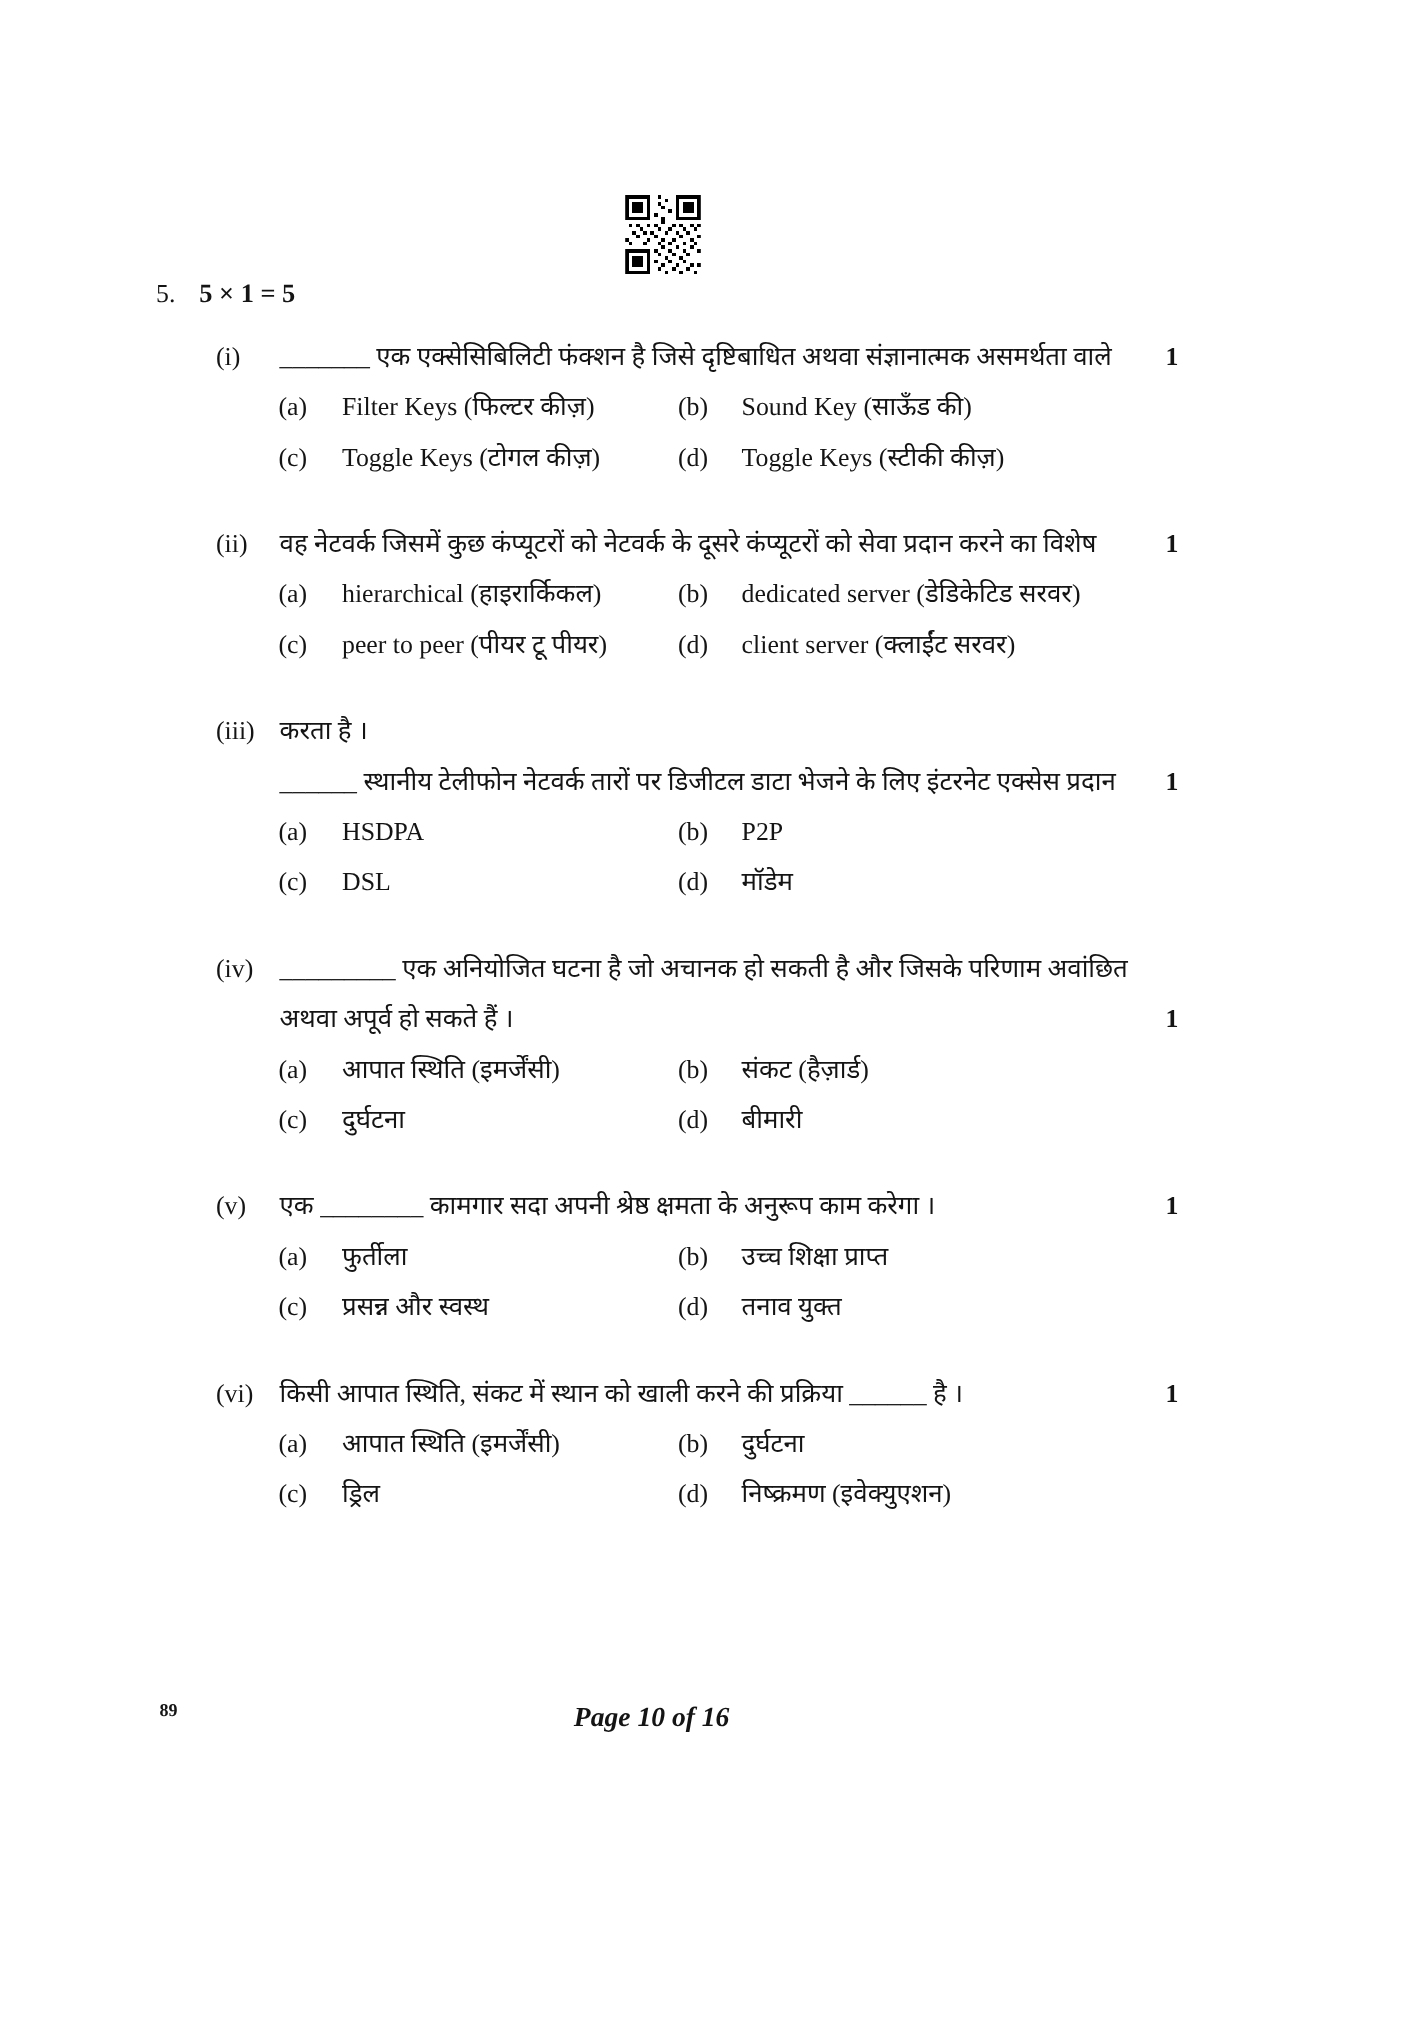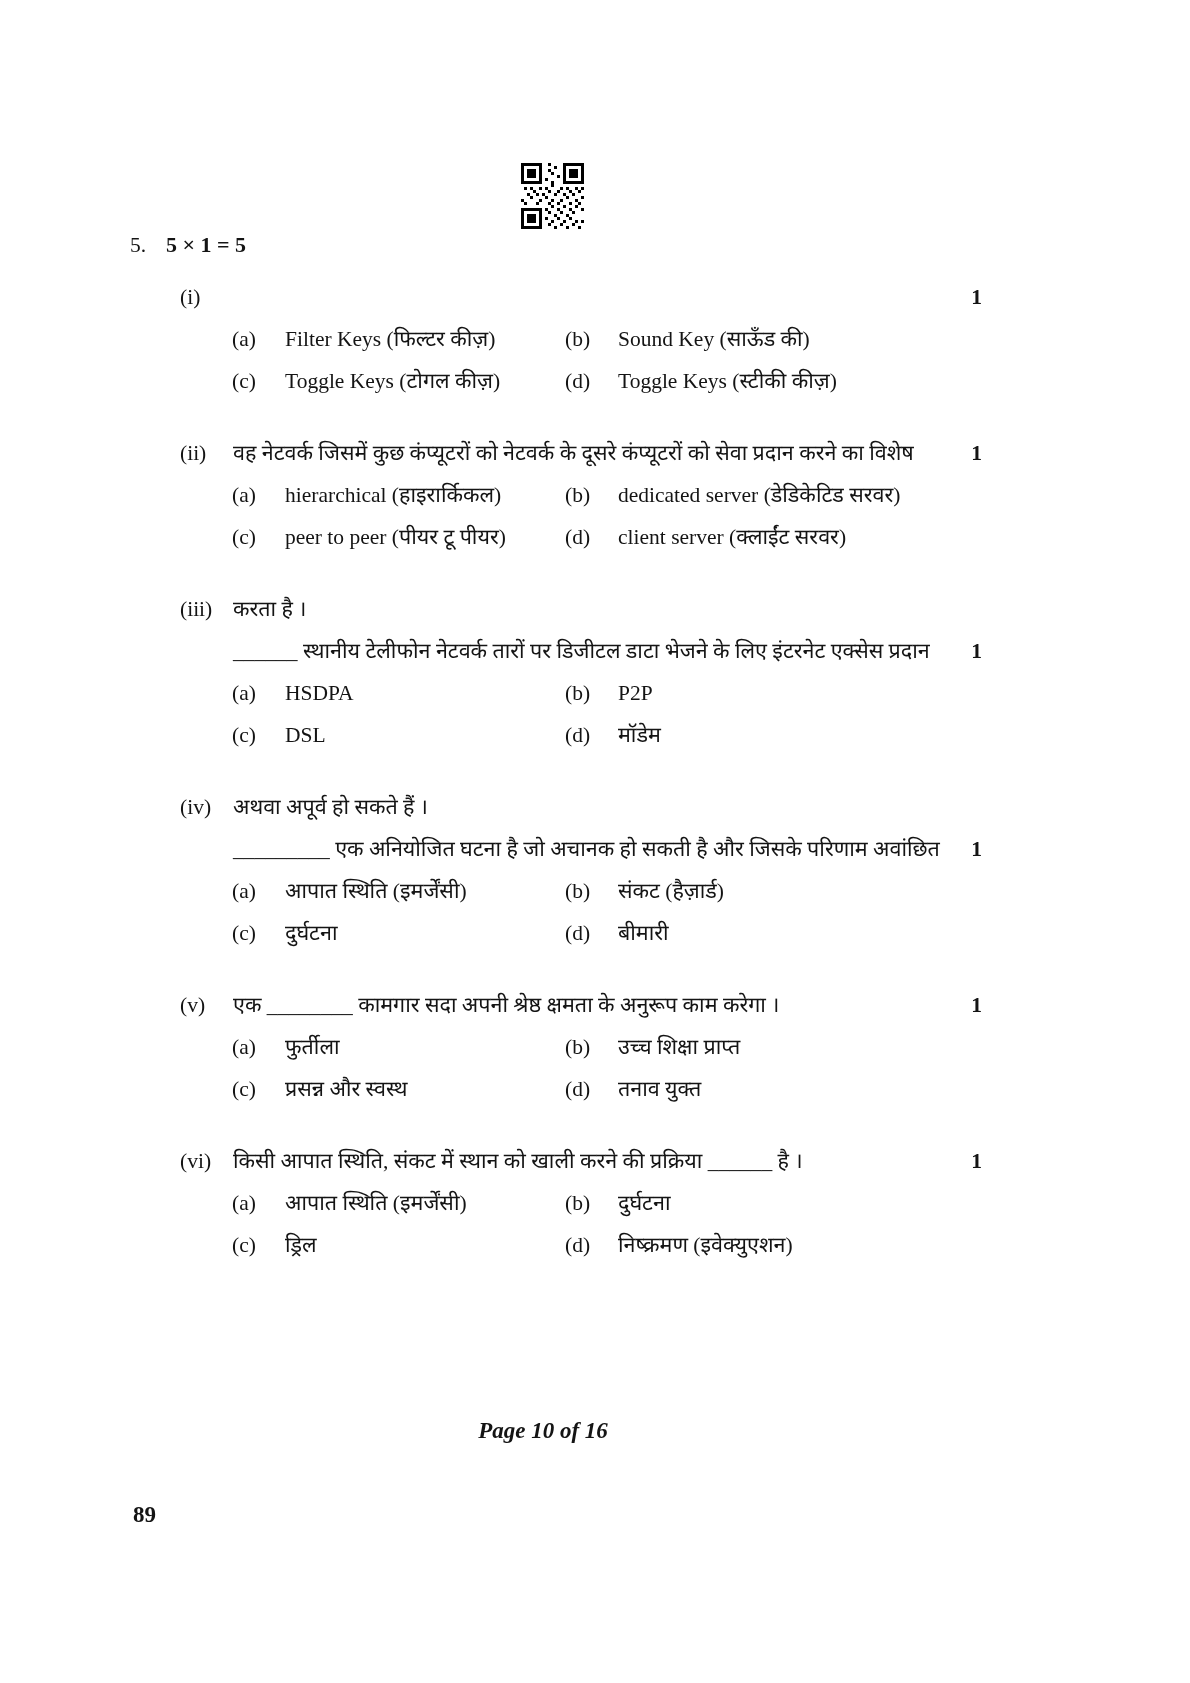--- a/index.html
+++ b/index.html
@@ -30,21 +30,21 @@
   .q-label { margin-left:50px; width:53px; line-height:42px; flex:none; }
   .q-stem { flex:1; line-height:42px; }
   .q-line:empty { display:none; }
   .q-marks { align-self:flex-end; font-weight:700; line-height:42px; padding-left:10px; }
 
   .options { margin-left:102px; }
   .option-row { display:grid; grid-template-columns:333px 1fr; line-height:42px; }
   .option { display:flex; white-space:nowrap; }
   .opt-label { width:53px; flex:none; }
 
-  .footer-code { position:absolute; left:133px; top:1502px; font-weight:700; font-size:23px; }
+  .footer-code { position:absolute; left:133px; top:1418px; font-weight:700; font-size:15px; }
   .footer-page { position:absolute; left:117px; top:1418px; width:852px; text-align:center;
                  font-weight:700; font-style:italic; font-size:23px; }
 </style>
 </head>
 <body>
 
 <div class="page">
 
   <div class="qr-wrap">
     <svg viewBox="0 0 21 22" shape-rendering="crispEdges" xmlns="http://www.w3.org/2000/svg">
@@ -65,20 +65,21 @@
 
     <div class="q5-header">
       <div class="q5-num">5.</div>
       <div class="q5-marks">5 × 1 = 5</div>
     </div>
 
     <div class="question first">
       <div class="q-row">
         <div class="q-label">(i)</div>
         <div class="q-stem">
+          <div class="q-line">_______ एक एक्सेसिबिलिटी फंक्शन है जिसे दृष्टिबाधित अथवा संज्ञानात्मक असमर्थता वाले</div>
         </div>
         <div class="q-marks">1</div>
       </div>
       <div class="options">
         <div class="option-row">
           <div class="option">
               <span class="opt-label">(a)</span>
               <span class="opt-text">Filter Keys (फिल्टर कीज़)</span>
             </div>
           <div class="option">
@@ -161,22 +162,22 @@
               <span class="opt-text">मॉडेम</span>
             </div>
         </div>
       </div>
     </div>
 
     <div class="question">
       <div class="q-row">
         <div class="q-label">(iv)</div>
         <div class="q-stem">
+          <div class="q-line">_________ एक अनियोजित घटना है जो अचानक हो सकती है और जिसके परिणाम अवांछित</div>
           <div class="q-line">अथवा अपूर्व हो सकते हैं ।</div>
-          <div class="q-line">_________ एक अनियोजित घटना है जो अचानक हो सकती है और जिसके परिणाम अवांछित</div>
         </div>
         <div class="q-marks">1</div>
       </div>
       <div class="options">
         <div class="option-row">
           <div class="option">
               <span class="opt-label">(a)</span>
               <span class="opt-text">आपात स्थिति (इमर्जेंसी)</span>
             </div>
           <div class="option">

